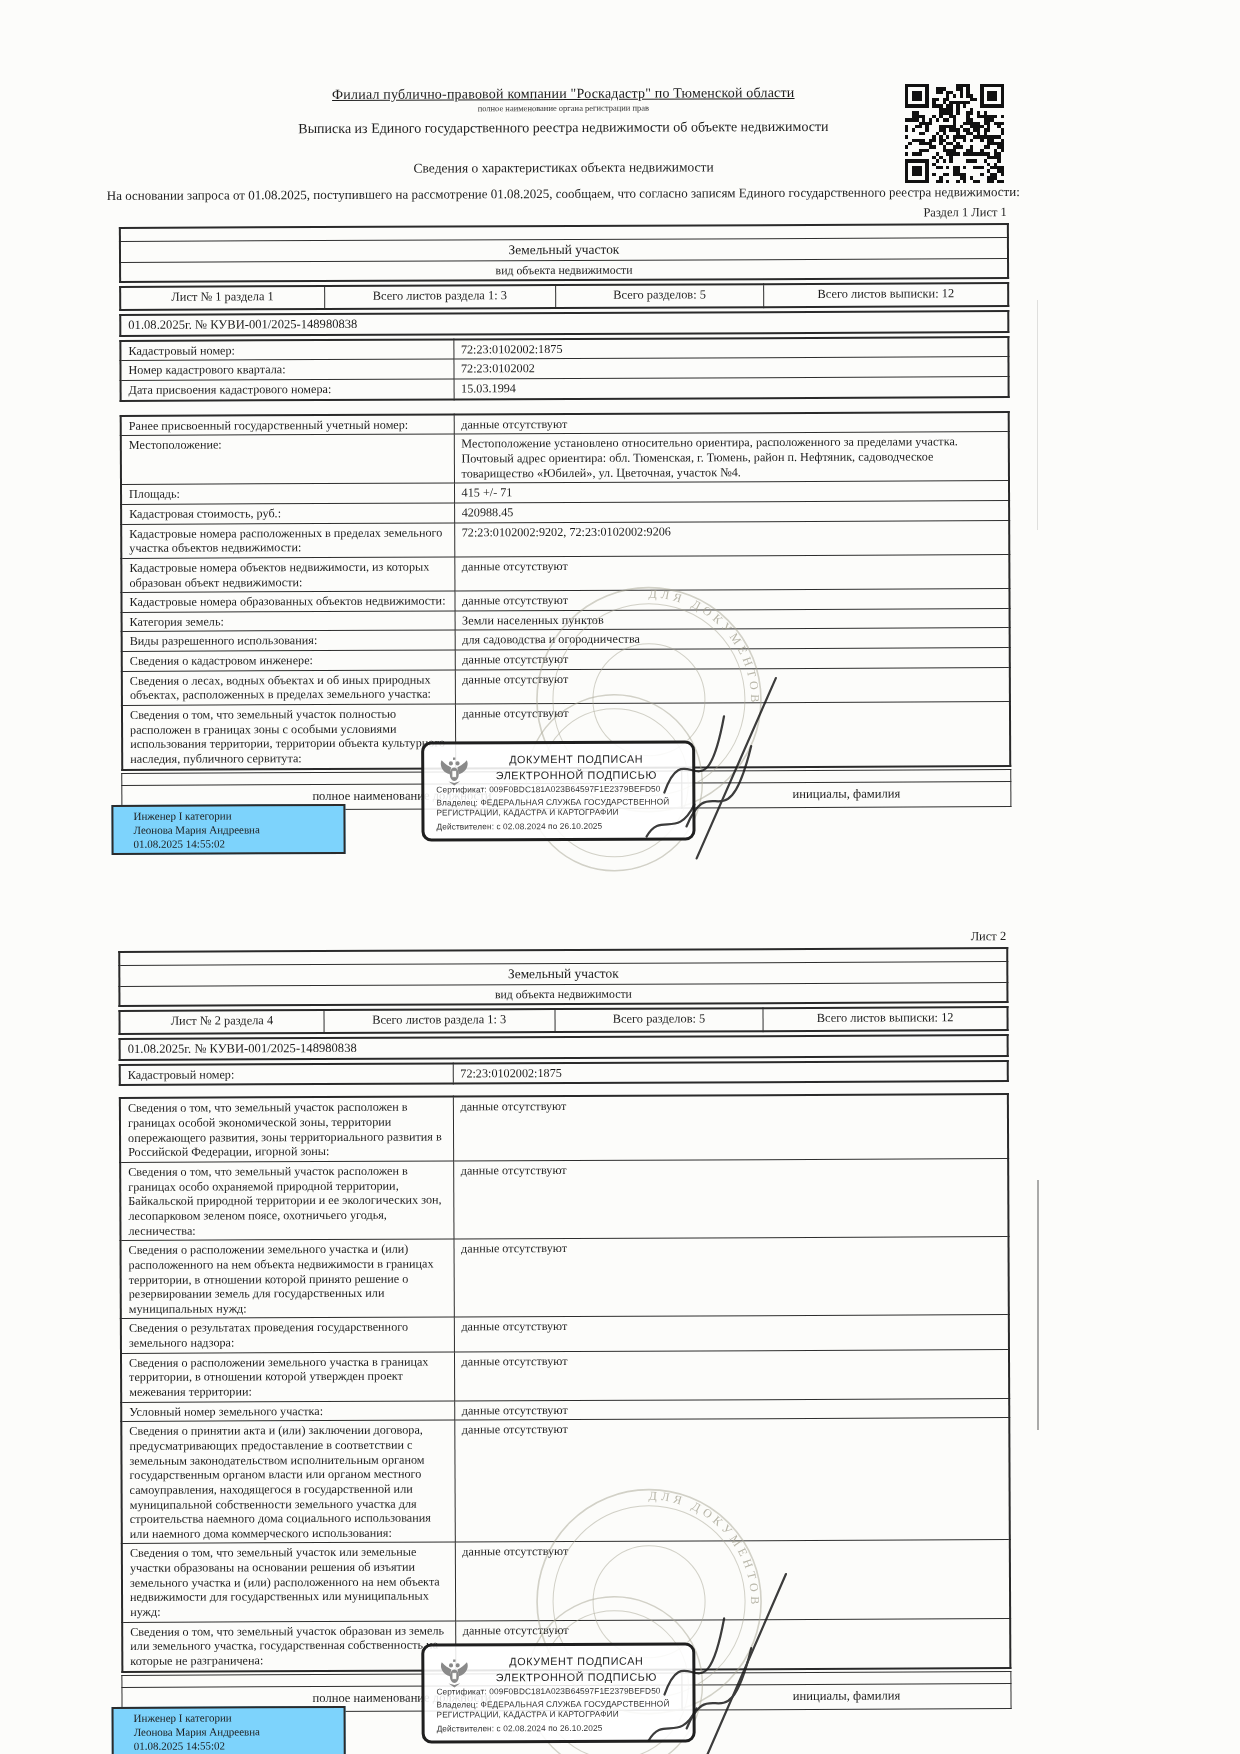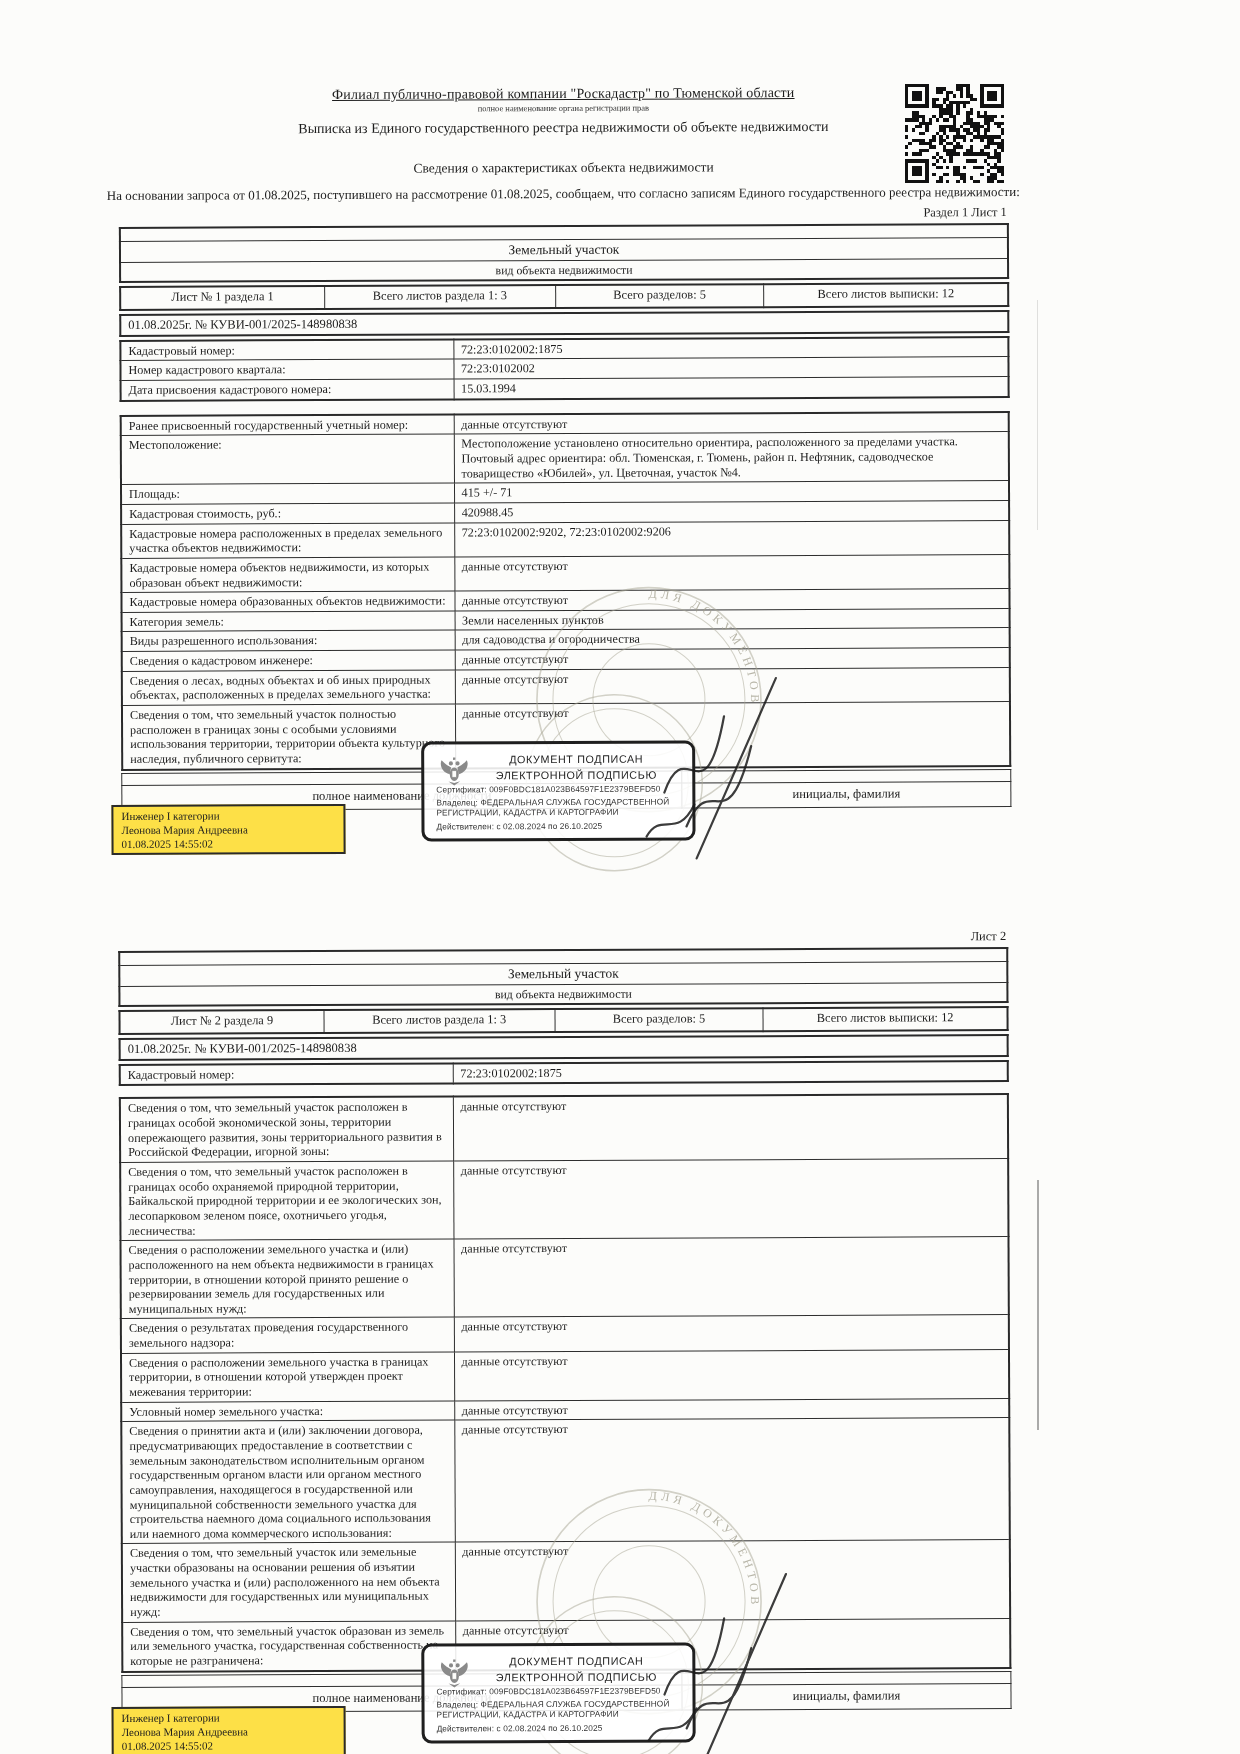--- a/index.html
+++ b/index.html
@@ -30,22 +30,22 @@
 
   .gap10{height:10px}
   .gap8{height:8px}
 
   .footer{position:relative;height:112px;margin-top:2px}
   .sigt{border:1.5px solid #2a2a2a}
   .sigt td{border:1px solid #2e2e2e;padding:1px 6px;vertical-align:middle}
   .sigt td.empty{height:12px;padding:0}
   .sigt td.cap{height:25px;text-align:center;font-size:12.6px}
 
-  .signer-box{position:absolute;left:-10px;top:32px;width:234px;background:#fde047;
-      border:2px solid #2b2b2b;padding:2px 8px;font-size:11px;line-height:1.3;z-index:5}
+  .signer-box{position:absolute;left:-10px;top:32px;width:234px;background:#7dd3fc;
+      border:2px solid #2b2b2b;padding:2px 20px;font-size:11px;line-height:1.3;z-index:5}
 
   .estamp{position:absolute;left:300px;top:-30px;width:274px;background:rgba(255,255,255,.88);
       border:3px solid #1f1f1f;border-radius:10px;padding:9px 10px 7px 12px;z-index:4;
       font-family:"Liberation Sans",sans-serif}
   .crest{position:absolute;left:12px;top:9px;width:36px;height:36px}
   .est-t1,.est-t2{text-align:center;font-size:10.8px;letter-spacing:.6px;color:#222;padding-left:34px}
   .est-t2{margin-top:4px}
   .est-meta{font-size:8.3px;color:#333;margin-top:3px;line-height:1.25;letter-spacing:.1px}
   .est-meta:first-of-type{margin-top:6px}
 
@@ -591,21 +591,21 @@
 
     <table class="bx sheets">
       <colgroup>
           <col style="width:23%">
           <col style="width:26%">
           <col style="width:23.5%">
           <col style="width:27.5%">
         </colgroup>
       <tbody>
           <tr>
-        <td>Лист № 2 раздела 9</td>
+        <td>Лист № 2 раздела 4</td>
         <td>Всего листов раздела 1: 3</td>
         <td>Всего разделов: 5</td>
         <td>Всего листов выписки: 12</td>
       </tr>
     </tbody>
       </table>
 
     <table class="bx numrow">
       <tbody>
           <tr>

